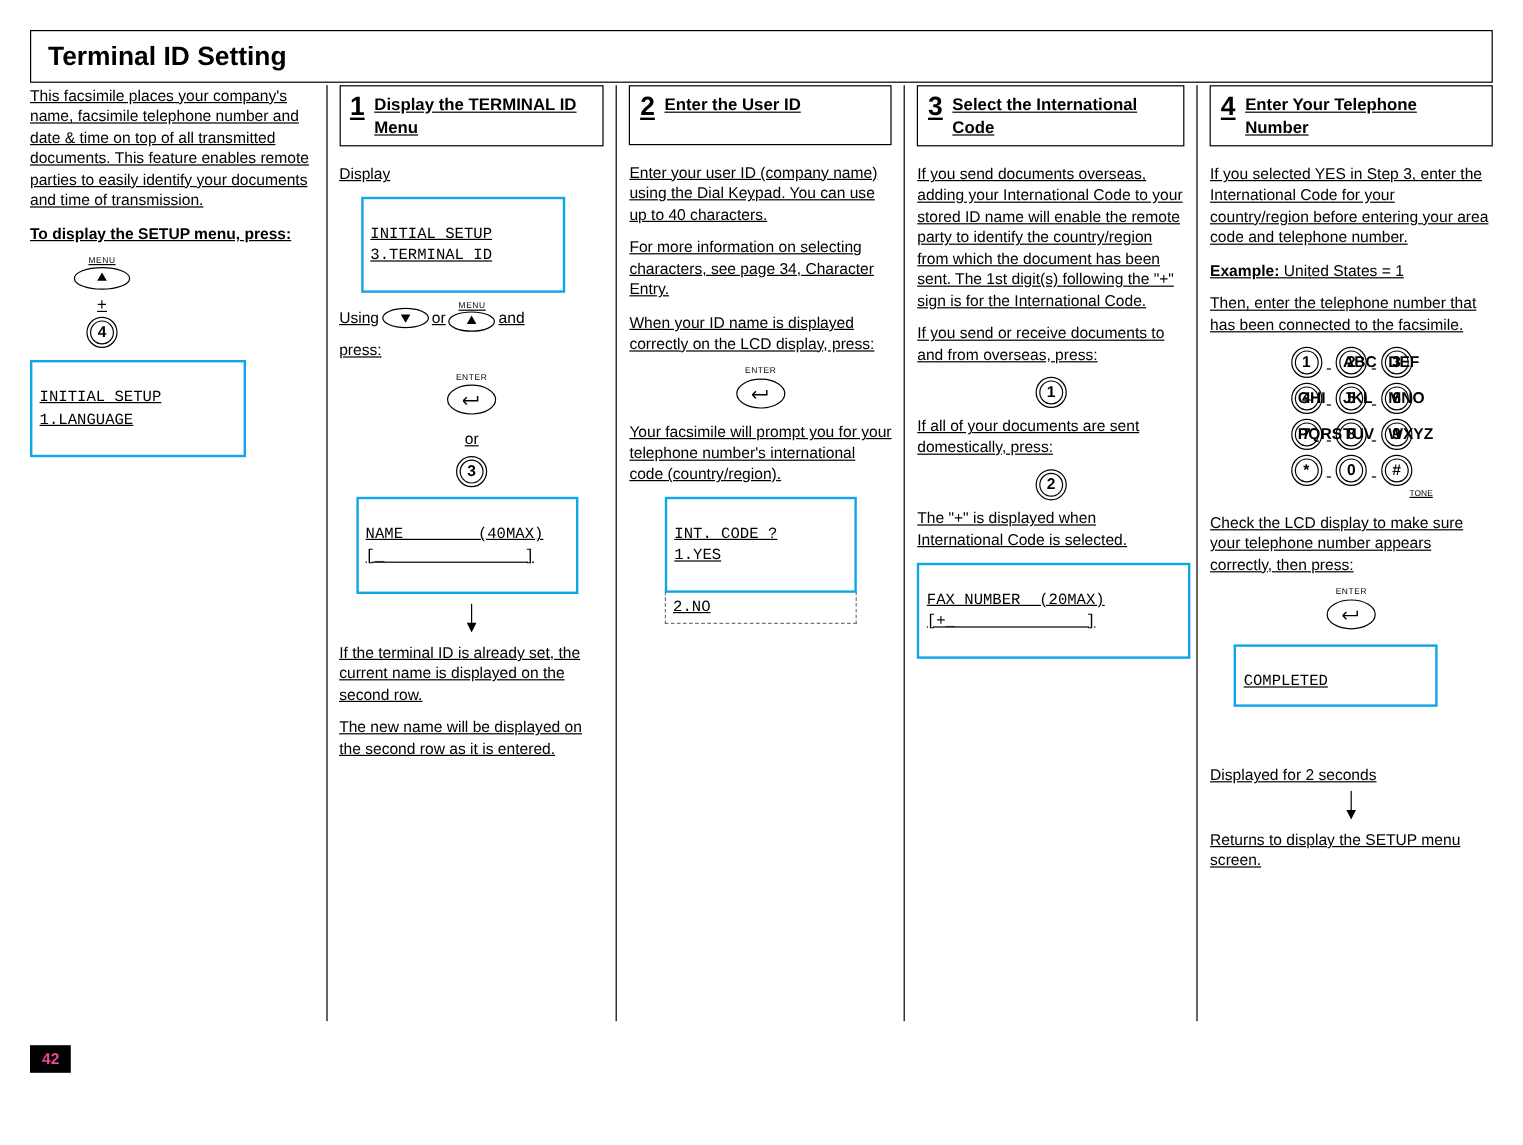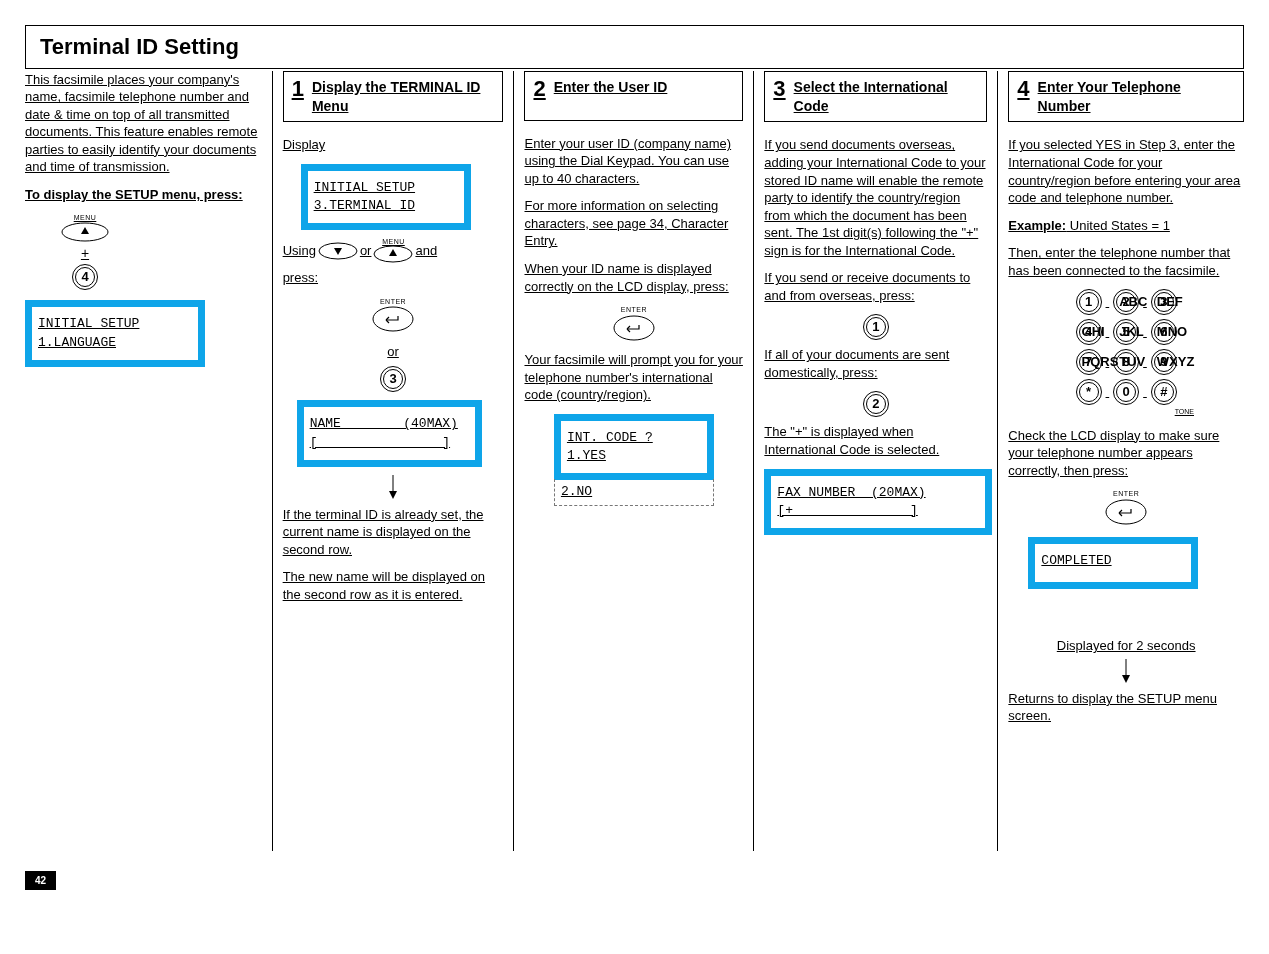--- a/index.html
+++ b/index.html
@@ -52,24 +52,24 @@
     line-height: 1;
     font-family: Arial, Helvetica, sans-serif;
   }
   .step-title {
     font-weight: bold;
     font-size: 14px;
   }
   .para { margin-bottom: 10px; }
   .bold { font-weight: bold; }
   .lcd {
-    border: 7px solid #0ea5e9;
+    border: 2px solid #0ea5e9;
     font-family: "Courier New", monospace;
     font-size: 13px;
-    padding: 8px 6px;
+    padding: 20px 6px;
     margin: 8px 0;
     white-space: pre;
     line-height: 1.4;
   }
   .lcd-wide { width: 180px; }
   .lcd-sm { width: 160px; margin-left:auto; margin-right:auto;}
   .center-block { text-align: center; margin: 6px 0;}
   .arrow-btn {
     display:inline-block;
     vertical-align: middle;
@@ -118,25 +118,25 @@
   }
   .arrow-down-sm {
     text-align:center;
     font-size:16px;
     line-height:1;
     margin:4px 0;
   }
   .plus-sym { text-align:center; font-size:14px; margin:2px 0;}
   .page-num {
     background:#000;
-    color:#ffffff;
+    color:#ec4899;
     font-weight:bold;
     padding:3px 10px;
     display:inline-block;
-    font-size:10px;
+    font-size:13px;
     margin-top:20px;
   }
   .using-line { display:flex; align-items:center; flex-wrap:wrap; gap:2px; margin:6px 0;}
   .vstack { display:flex; flex-direction:column; align-items:center; }
 </style>
 </head>
 <body>
 
 
 
@@ -297,21 +297,21 @@
       <span class="enter-btn">
         <div class="enter-lbl">ENTER</div>
         <svg width="42" height="26">
             <ellipse cx="21" cy="13" rx="20" ry="12" fill="none" stroke="#000"></ellipse>
             <path d="M14 14 L26 14 L26 10" fill="none" stroke="#000" stroke-width="1.2"></path>
             <path d="M14 14 L17 11 M14 14 L17 17" stroke="#000" stroke-width="1.2"></path>
           </svg>
       </span>
     </div>
     <div class="lcd" style="width:170px; margin-left:20px; height:52px;">COMPLETED</div>
-    <div style="text-align:center;margin-top:48px;">Displayed for 2 seconds</div>
+    <div style="text-align:left;margin-top:48px;">Displayed for 2 seconds</div>
     <div class="arrow-down-sm"><svg width="12" height="24">
           <line x1="6" y1="0" x2="6" y2="18" stroke="#000"></line>
           <path d="M6 24 L2 16 L10 16 Z" fill="#000"></path>
         </svg></div>
     <div class="para">Returns to display the SETUP menu screen.</div>
   </div>
 
 </div>
 
 <div class="page-num">42</div>

